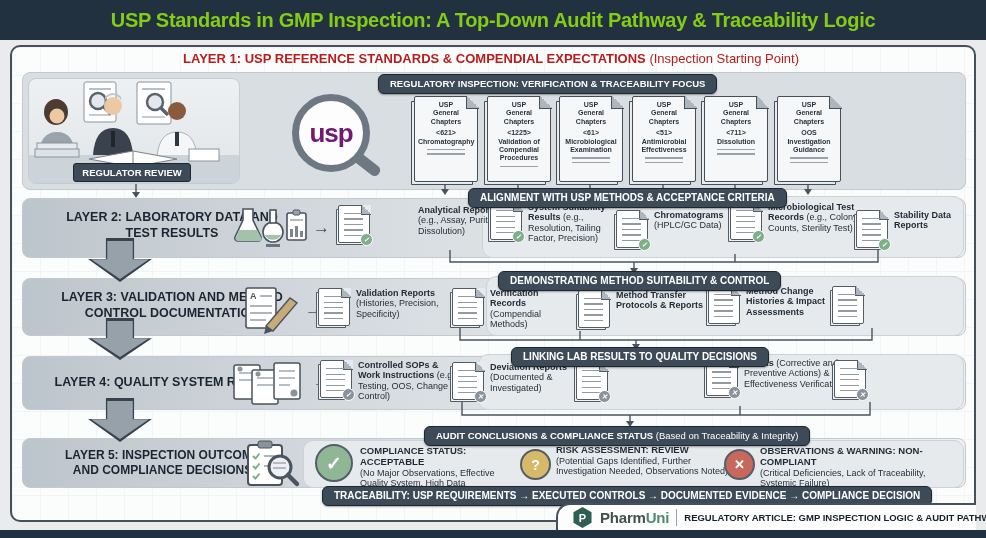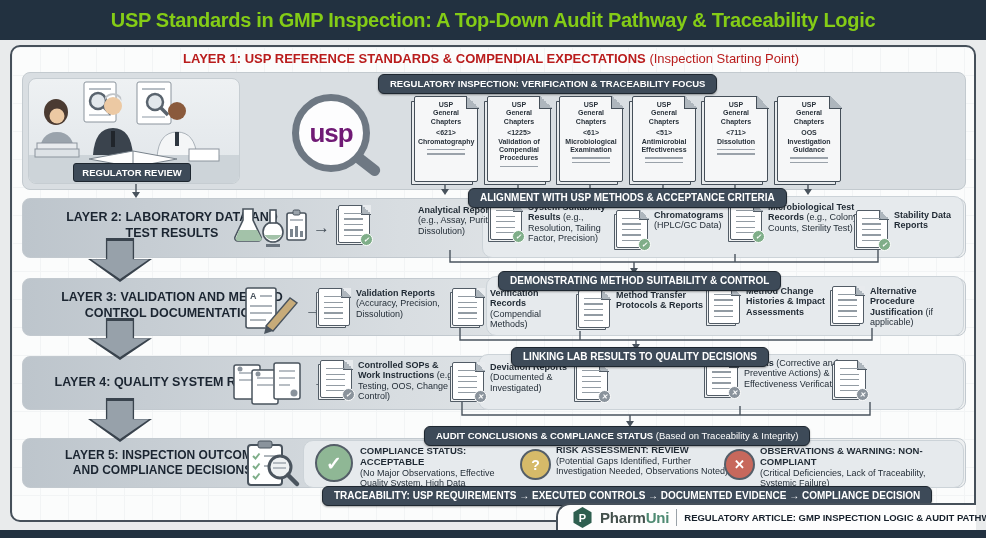--- a/index.html
+++ b/index.html
@@ -350,21 +350,21 @@
       <i class="dot g">✓</i>
     </div>
   <div class="item-txt" style="width:68px;"><b>Stability Data Reports</b> <span></span></div>
 </div>
 
 <div class="item" style="left:318px;top:288px;">
   <div class="doc-sm">
       <i class="fold-sm"></i>
       <i class="dl"></i>
     </div>
-  <div class="item-txt" style="width:104px;"><b>Validation Reports</b> <span>(Accuracy, Precision, Dissolution)</span></div>
+  <div class="item-txt" style="width:104px;"><b>Validation Reports</b> <span>(Histories, Precision, Specificity)</span></div>
 </div>
 <div class="item" style="left:452px;top:288px;">
   <div class="doc-sm">
       <i class="fold-sm"></i>
       <i class="dl"></i>
     </div>
   <div class="item-txt" style="width:82px;"><b>Verification Records</b> <span>(Compendial Methods)</span></div>
 </div>
 <div class="item" style="left:578px;top:290px;">
   <div class="doc-sm">
@@ -378,21 +378,20 @@
       <i class="fold-sm"></i>
       <i class="dl"></i>
     </div>
   <div class="item-txt" style="width:98px;"><b>Method Change Histories &amp; Impact Assessments</b> <span></span></div>
 </div>
 <div class="item" style="left:832px;top:286px;">
   <div class="doc-sm">
       <i class="fold-sm"></i>
       <i class="dl"></i>
     </div>
-  <div class="item-txt" style="width:90px;"><b>Alternative Procedure Justification</b> <span>(if applicable)</span></div>
 </div>
 
 <div class="item" style="left:320px;top:360px;">
   <div class="doc-sm">
       <i class="fold-sm"></i>
       <i class="dl"></i>
       <i class="dot gray">✓</i>
     </div>
   <div class="item-txt" style="width:104px;"><b>Controlled SOPs &amp; Work Instructions</b> <span>(e.g., Testing, OOS, Change Control)</span></div>
 </div>

